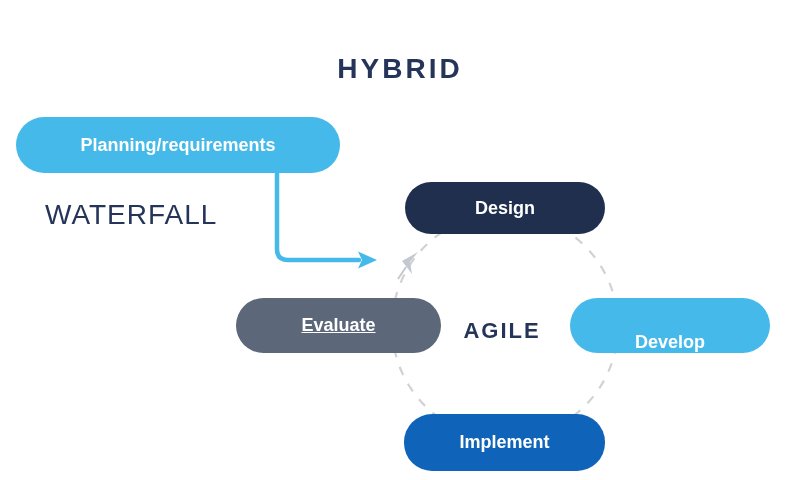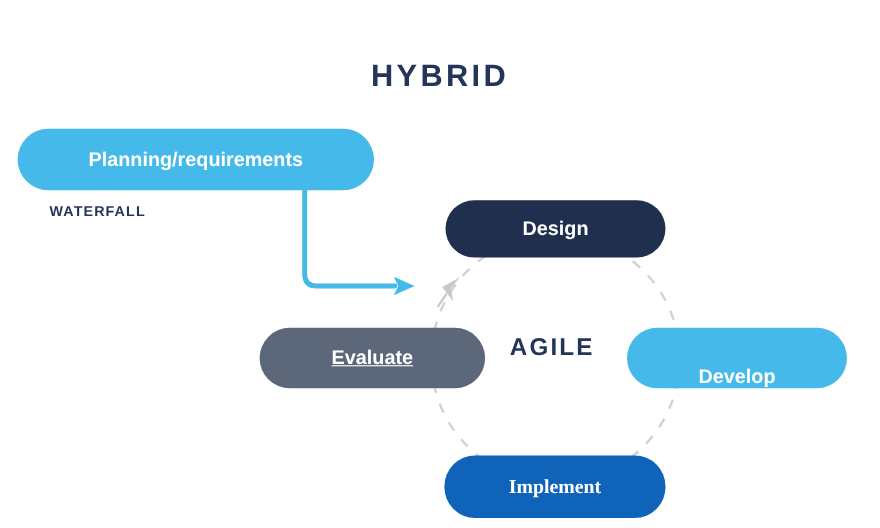--- a/index.html
+++ b/index.html
@@ -19,30 +19,30 @@
     width: 100%;
     text-align: center;
     font-size: 28px;
     font-weight: 800;
     letter-spacing: 3px;
     color: #25355a;
   }
   .waterfall-label {
     position: absolute;
     left: 45px;
-    top: 164px;
-    font-size: 13px;
-    font-weight: 700;
+    top: 179px;
+    font-size: 28px;
+    font-weight: 400;
     letter-spacing: 1px;
     color: #25355a;
   }
   .agile-label {
     position: absolute;
     left: 452px;
-    top: 283px;
+    top: 298px;
     width: 100px;
     text-align: center;
     font-size: 22px;
     font-weight: 800;
     letter-spacing: 2px;
     color: #25355a;
   }
   .stage-box {
     position: absolute;
     display: flex;
@@ -91,21 +91,21 @@
   <div class="stage-box box-evaluate" style="background-color: rgb(92, 103, 121);">
     <span>Evaluate</span>
   </div>
 
   <div class="agile-label">AGILE</div>
 
   <div class="stage-box box-develop" style="background-color: rgb(69, 185, 233);">
     <span>Develop</span>
   </div>
 
-  <div class="stage-box box-implement" style="background-color: rgb(15, 100, 186); font-family: Liberation Serif, serif;">
+  <div class="stage-box box-implement" style="background-color: rgb(15, 100, 186);">
     <span>Implement</span>
   </div>
 
   <svg class="layer layer-over" viewBox="0 0 800 480" aria-hidden="true">
 
     <g>
       <path d="M277,152 L277,229 Q277,240 288,240 L359,240" fill="none" stroke="#45b9e9" stroke-width="4.5" stroke-linecap="round"></path>
       <polygon points="358,231.5 377,240 358,248.5 362,240" fill="#45b9e9"></polygon>
     </g>
 

